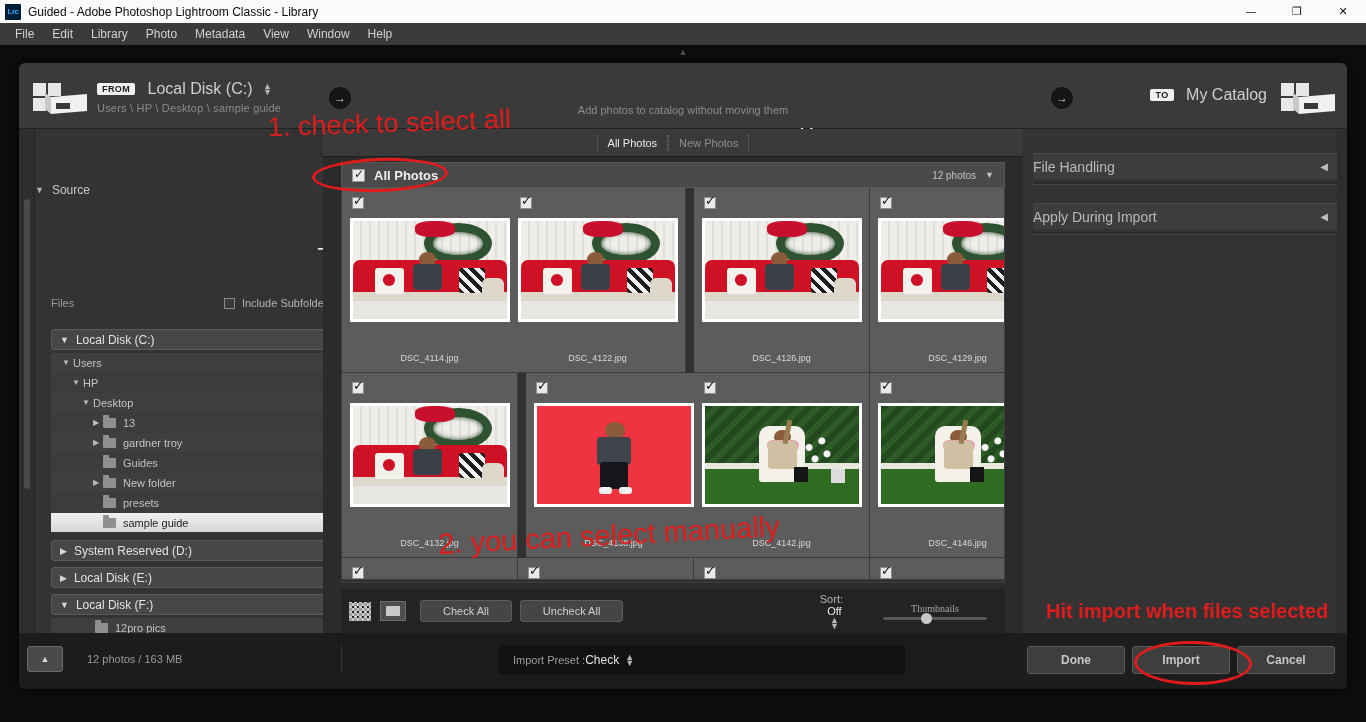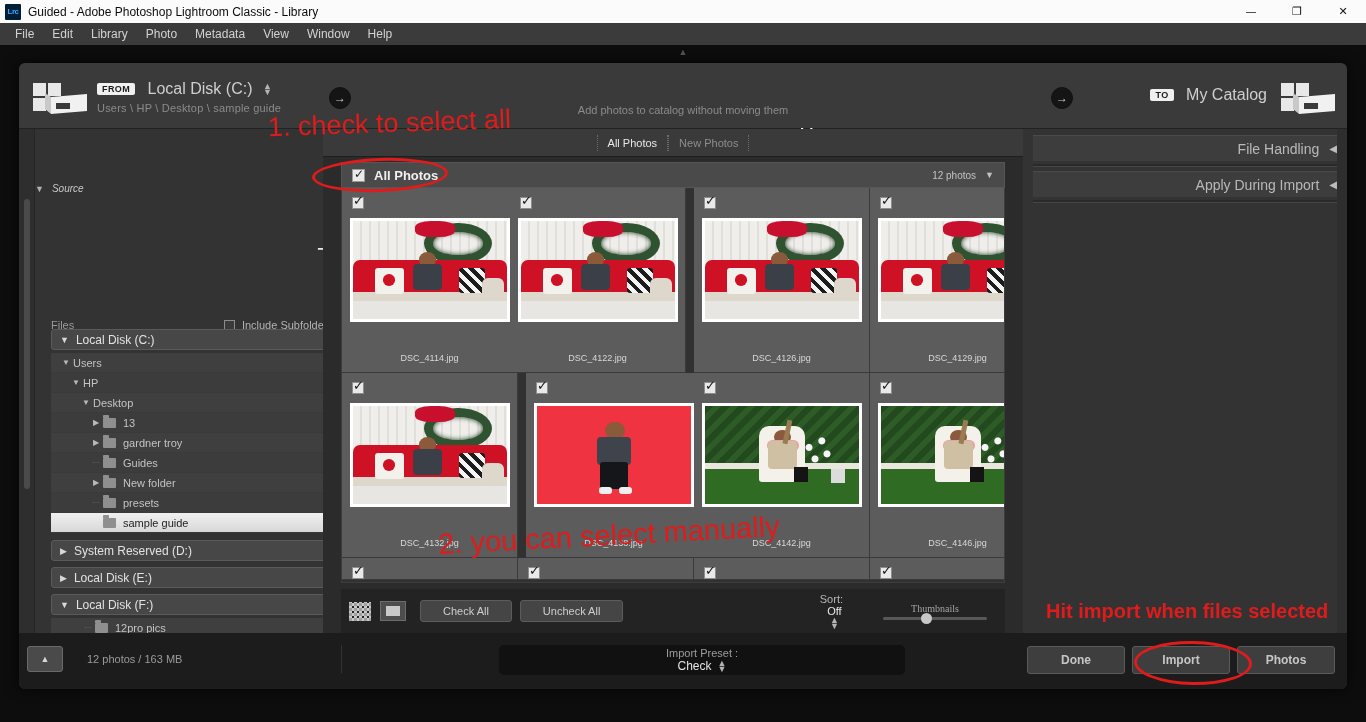--- a/index.html
+++ b/index.html
@@ -122,29 +122,29 @@
   }
   .handle-bar {
     position: absolute; left: 5px; top: 70px; width: 6px; height: 290px;
     background: #4a4a4a; border-radius: 3px;
   }
   .source-header {
     position: absolute; left: 16px; top: 120px; width: 288px;
     display: flex; align-items: center;
   }
   .tri { color: #b0b0b0; font-size: 9px; margin-right: 8px; }
-  .source-title { font-size: 10px; color: #c9c9c9; font-style: italic; }
+  .source-title { font-size: 12px; color: #c9c9c9; }
   .plus-cursor {
     position: absolute; left: 298px; top: 176px; color: #e8e8e8; font-size: 17px; font-weight: bold;
     font-family: "DejaVu Sans", sans-serif;
   }
 
   .files-row {
-    position: absolute; left: 32px; top: 256px; width: 282px; height: 18px;
-    display: flex; align-items: flex-start; justify-content: space-between;
+    position: absolute; left: 32px; top: 228px; width: 282px; height: 18px;
+    display: flex; align-items: flex-end; justify-content: space-between;
   }
   .files-label { font-size: 11px; color: #9a9a9a; }
   .subfolders { display: flex; align-items: center; font-size: 11px; color: #b4b4b4; }
   .cb-empty {
     width: 11px; height: 11px; border: 1px solid #8c8c8c; background: #3a3a3a;
     margin-right: 7px; display:inline-block;
   }
 
   .tree { position: absolute; left: 32px; top: 266px; width: 282px; }
   .drive-row {
@@ -351,22 +351,22 @@
     position: absolute; left: 38px; top: -4px; width: 11px; height: 11px;
     background: #c8c8c8; border-radius: 50%;
   }
 
   
   .right-panel {
     position: absolute; right: 0; top: 66px; width: 324px; bottom: 56px;
     background: #333333; padding-top: 6px;
   }
   .rp-row {
-    height: 26px; background: #3d3d3d; margin: 0 10px 3px 10px;
-    display: flex; align-items: center; justify-content: flex-end; padding-right: 0;
+    height: 26px; background: #3d3d3d; margin: 18px 10px 3px 10px;
+    display: flex; align-items: center; justify-content: space-between; padding-right: 9px;
     border-top: 1px solid #4a4a4a;
   }
   .rp-label { font-size: 14px; color: #b9b9b9; }
   .rp-tri { color: #bdbdbd; font-size: 10px; margin-left: 10px; }
   .rp-divider { height: 3px; background: #2a2a2a; margin: 0 10px 4px 10px; border-bottom: 1px solid #454545; }
   .rp-right-handle {
     position: absolute; right: 0; top: 66px; width: 10px; bottom: 56px; background: #2e2e2e;
   }
 
   
@@ -377,21 +377,21 @@
   .collapse-btn {
     position: absolute; left: 8px; top: 13px; width: 36px; height: 26px;
     background: #4a4a4a; border: 1px solid #6a6a6a; border-radius: 3px;
     display: flex; align-items: center; justify-content: center; color: #d8d8d8; font-size: 9px;
   }
   .count-text { position: absolute; left: 68px; top: 20px; font-size: 11px; color: #9b9b9b; }
   .vsep { position: absolute; left: 322px; top: 12px; width: 1px; height: 28px; background: #333; }
   .preset-bar {
     position: absolute; left: 480px; top: 12px; width: 406px; height: 30px;
     background: #111; border-radius: 5px; display: flex; align-items: center;
-    justify-content: center; padding: 0 14px; flex-direction: column;
+    justify-content: flex-start; padding: 0 14px;
   }
   .preset-label { font-size: 11px; color: #9d9d9d; }
   .preset-val { font-size: 12px; color: #e3e3e3; display:flex; align-items:center; }
   .dlg-buttons { position: absolute; right: 12px; top: 13px; display: flex; }
   .dlg-btn {
     height: 28px; width: 98px; background: #3e3e3e; border: 1px solid #5a5a5a;
     border-radius: 3px; color: #c6c6c6; font-size: 12px; margin-left: 7px;
     display: flex; align-items: center; justify-content: center; font-weight: bold;
   }
 
@@ -843,21 +843,21 @@
           <span>Check</span>
           <span class="spin">
               <div>▲</div>
               <div>▼</div>
             </span>
         </span>
       </div>
       <div class="dlg-buttons">
         <div class="dlg-btn">Done</div>
         <div class="dlg-btn">Import</div>
-        <div class="dlg-btn">Photos</div>
+        <div class="dlg-btn">Cancel</div>
       </div>
     </div>
   </div>
 
   <div class="anno anno-1">1. check to select all</div>
   <div class="ellipse ell-allphotos"></div>
   <div class="anno anno-2">2. you can select manually</div>
   <div class="anno anno-3">Hit import when files selected</div>
   <div class="ellipse ell-import"></div>
 

